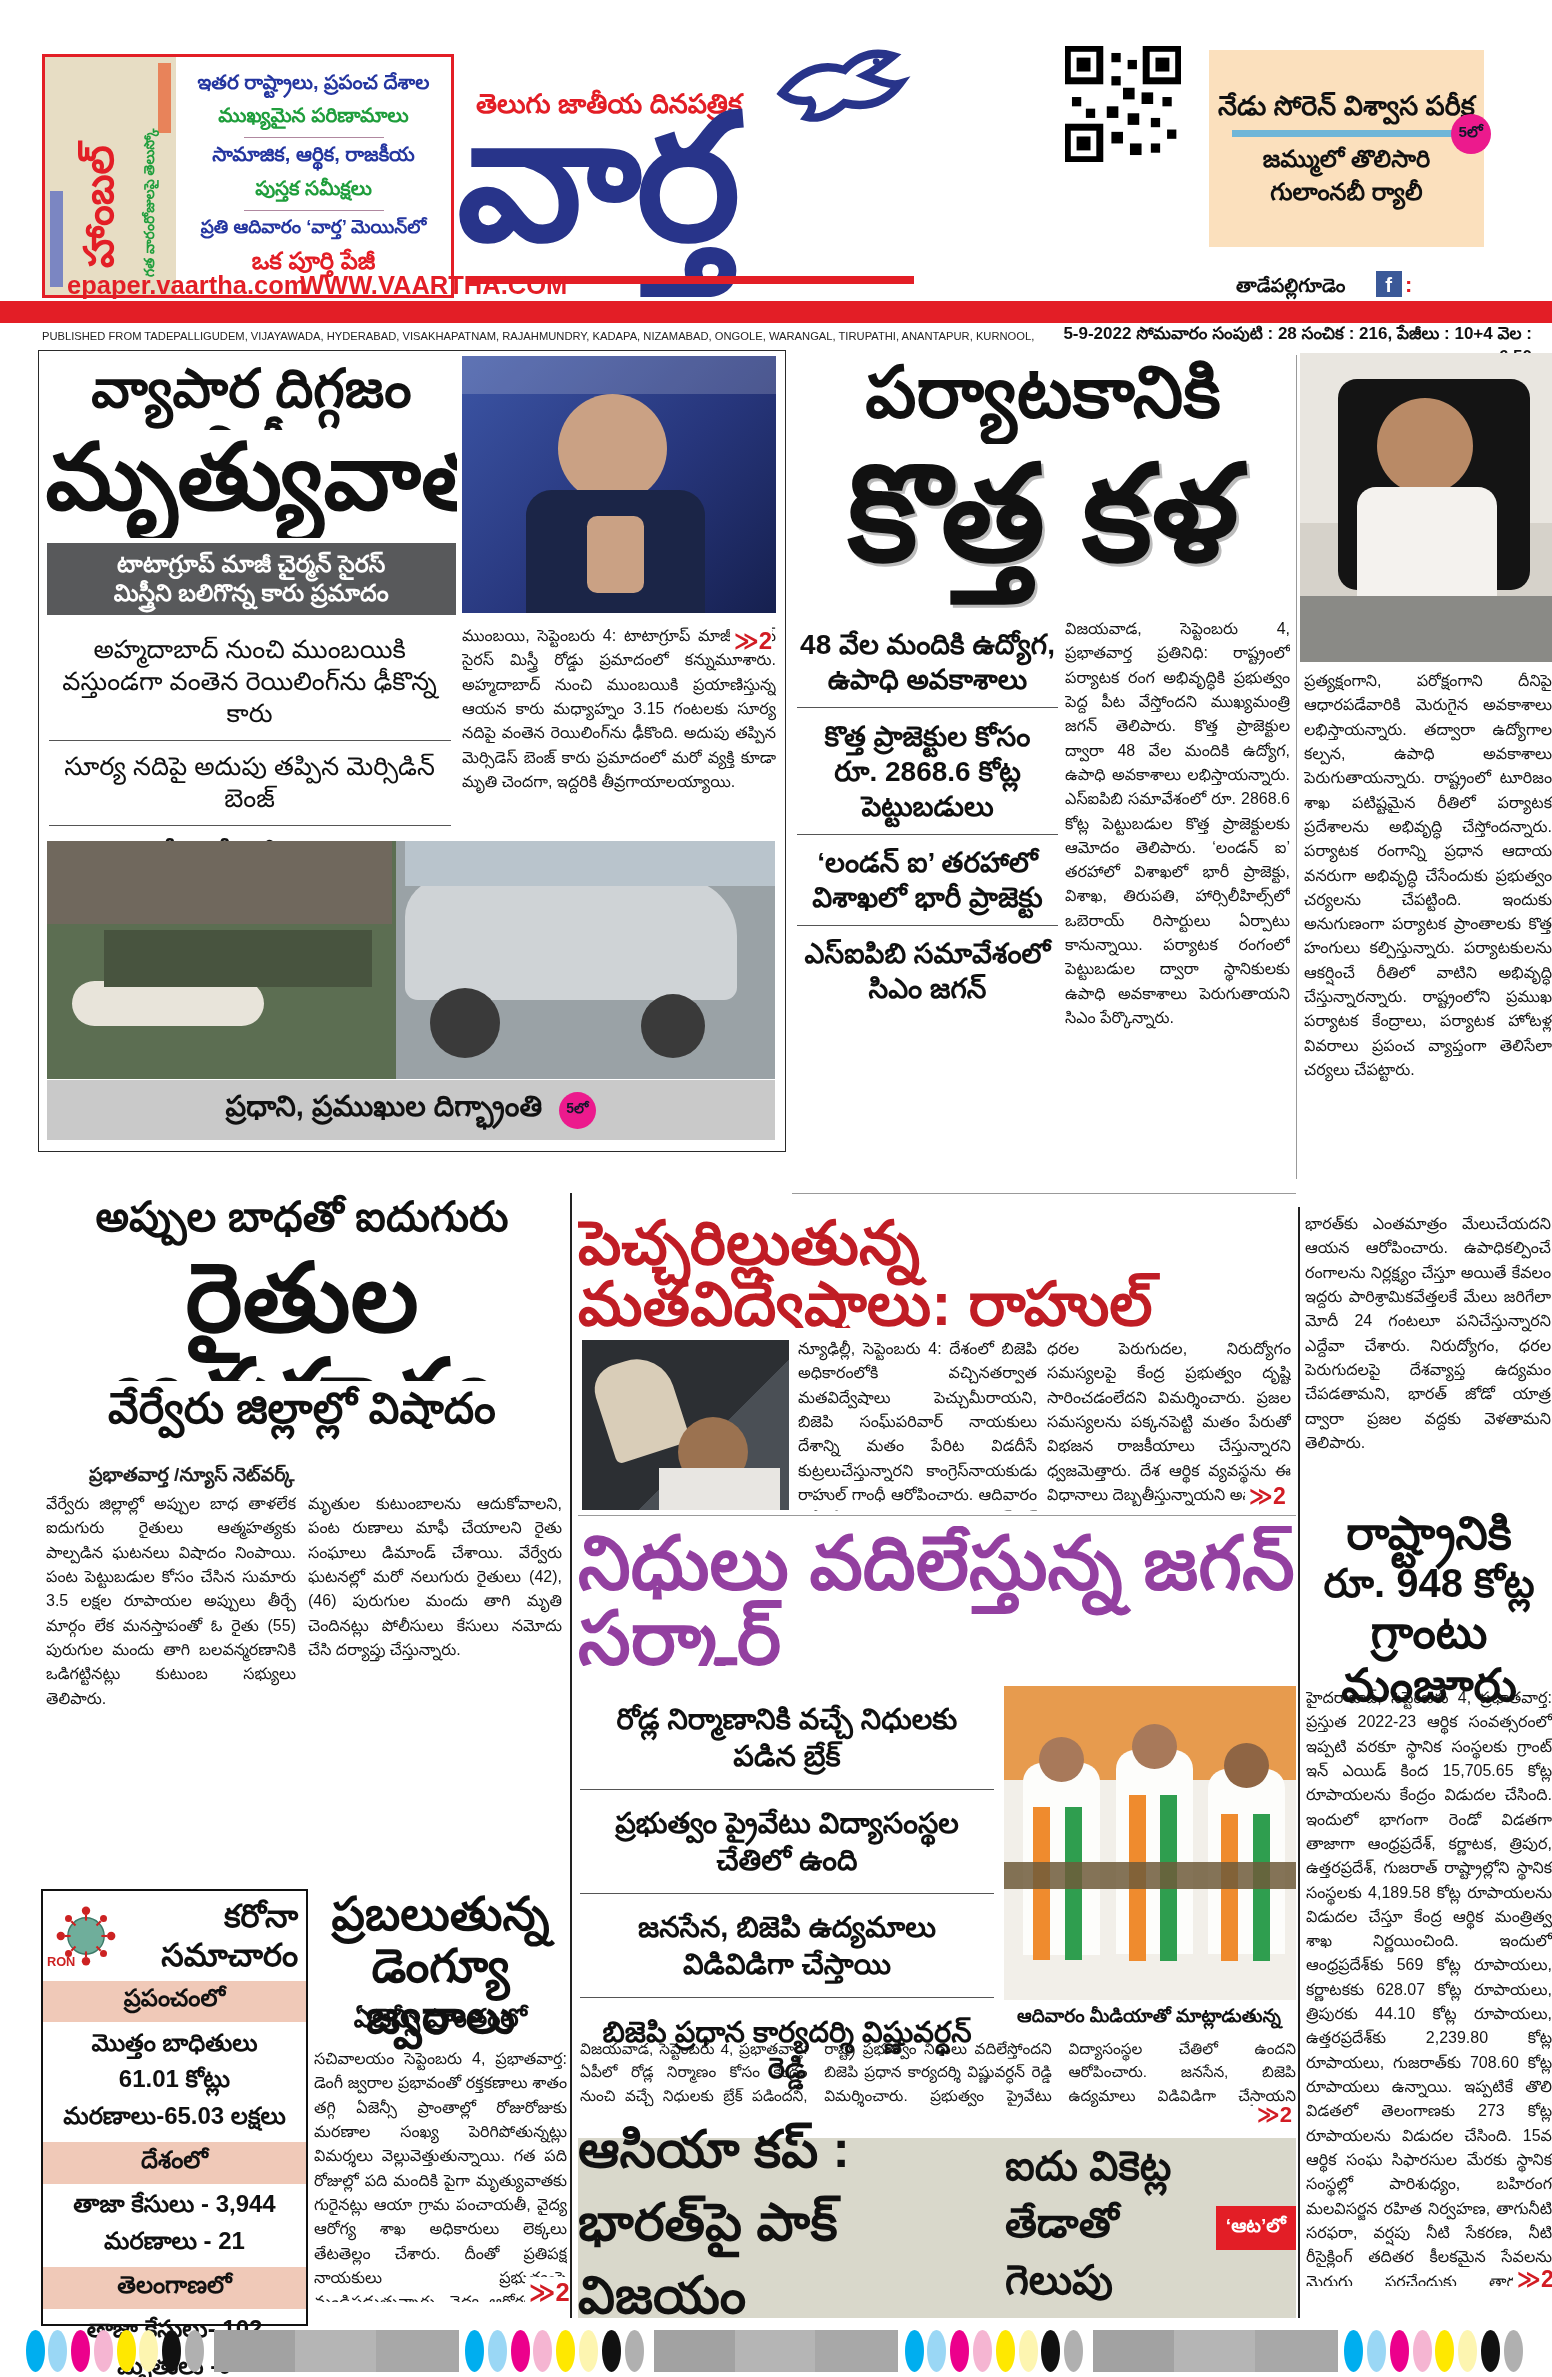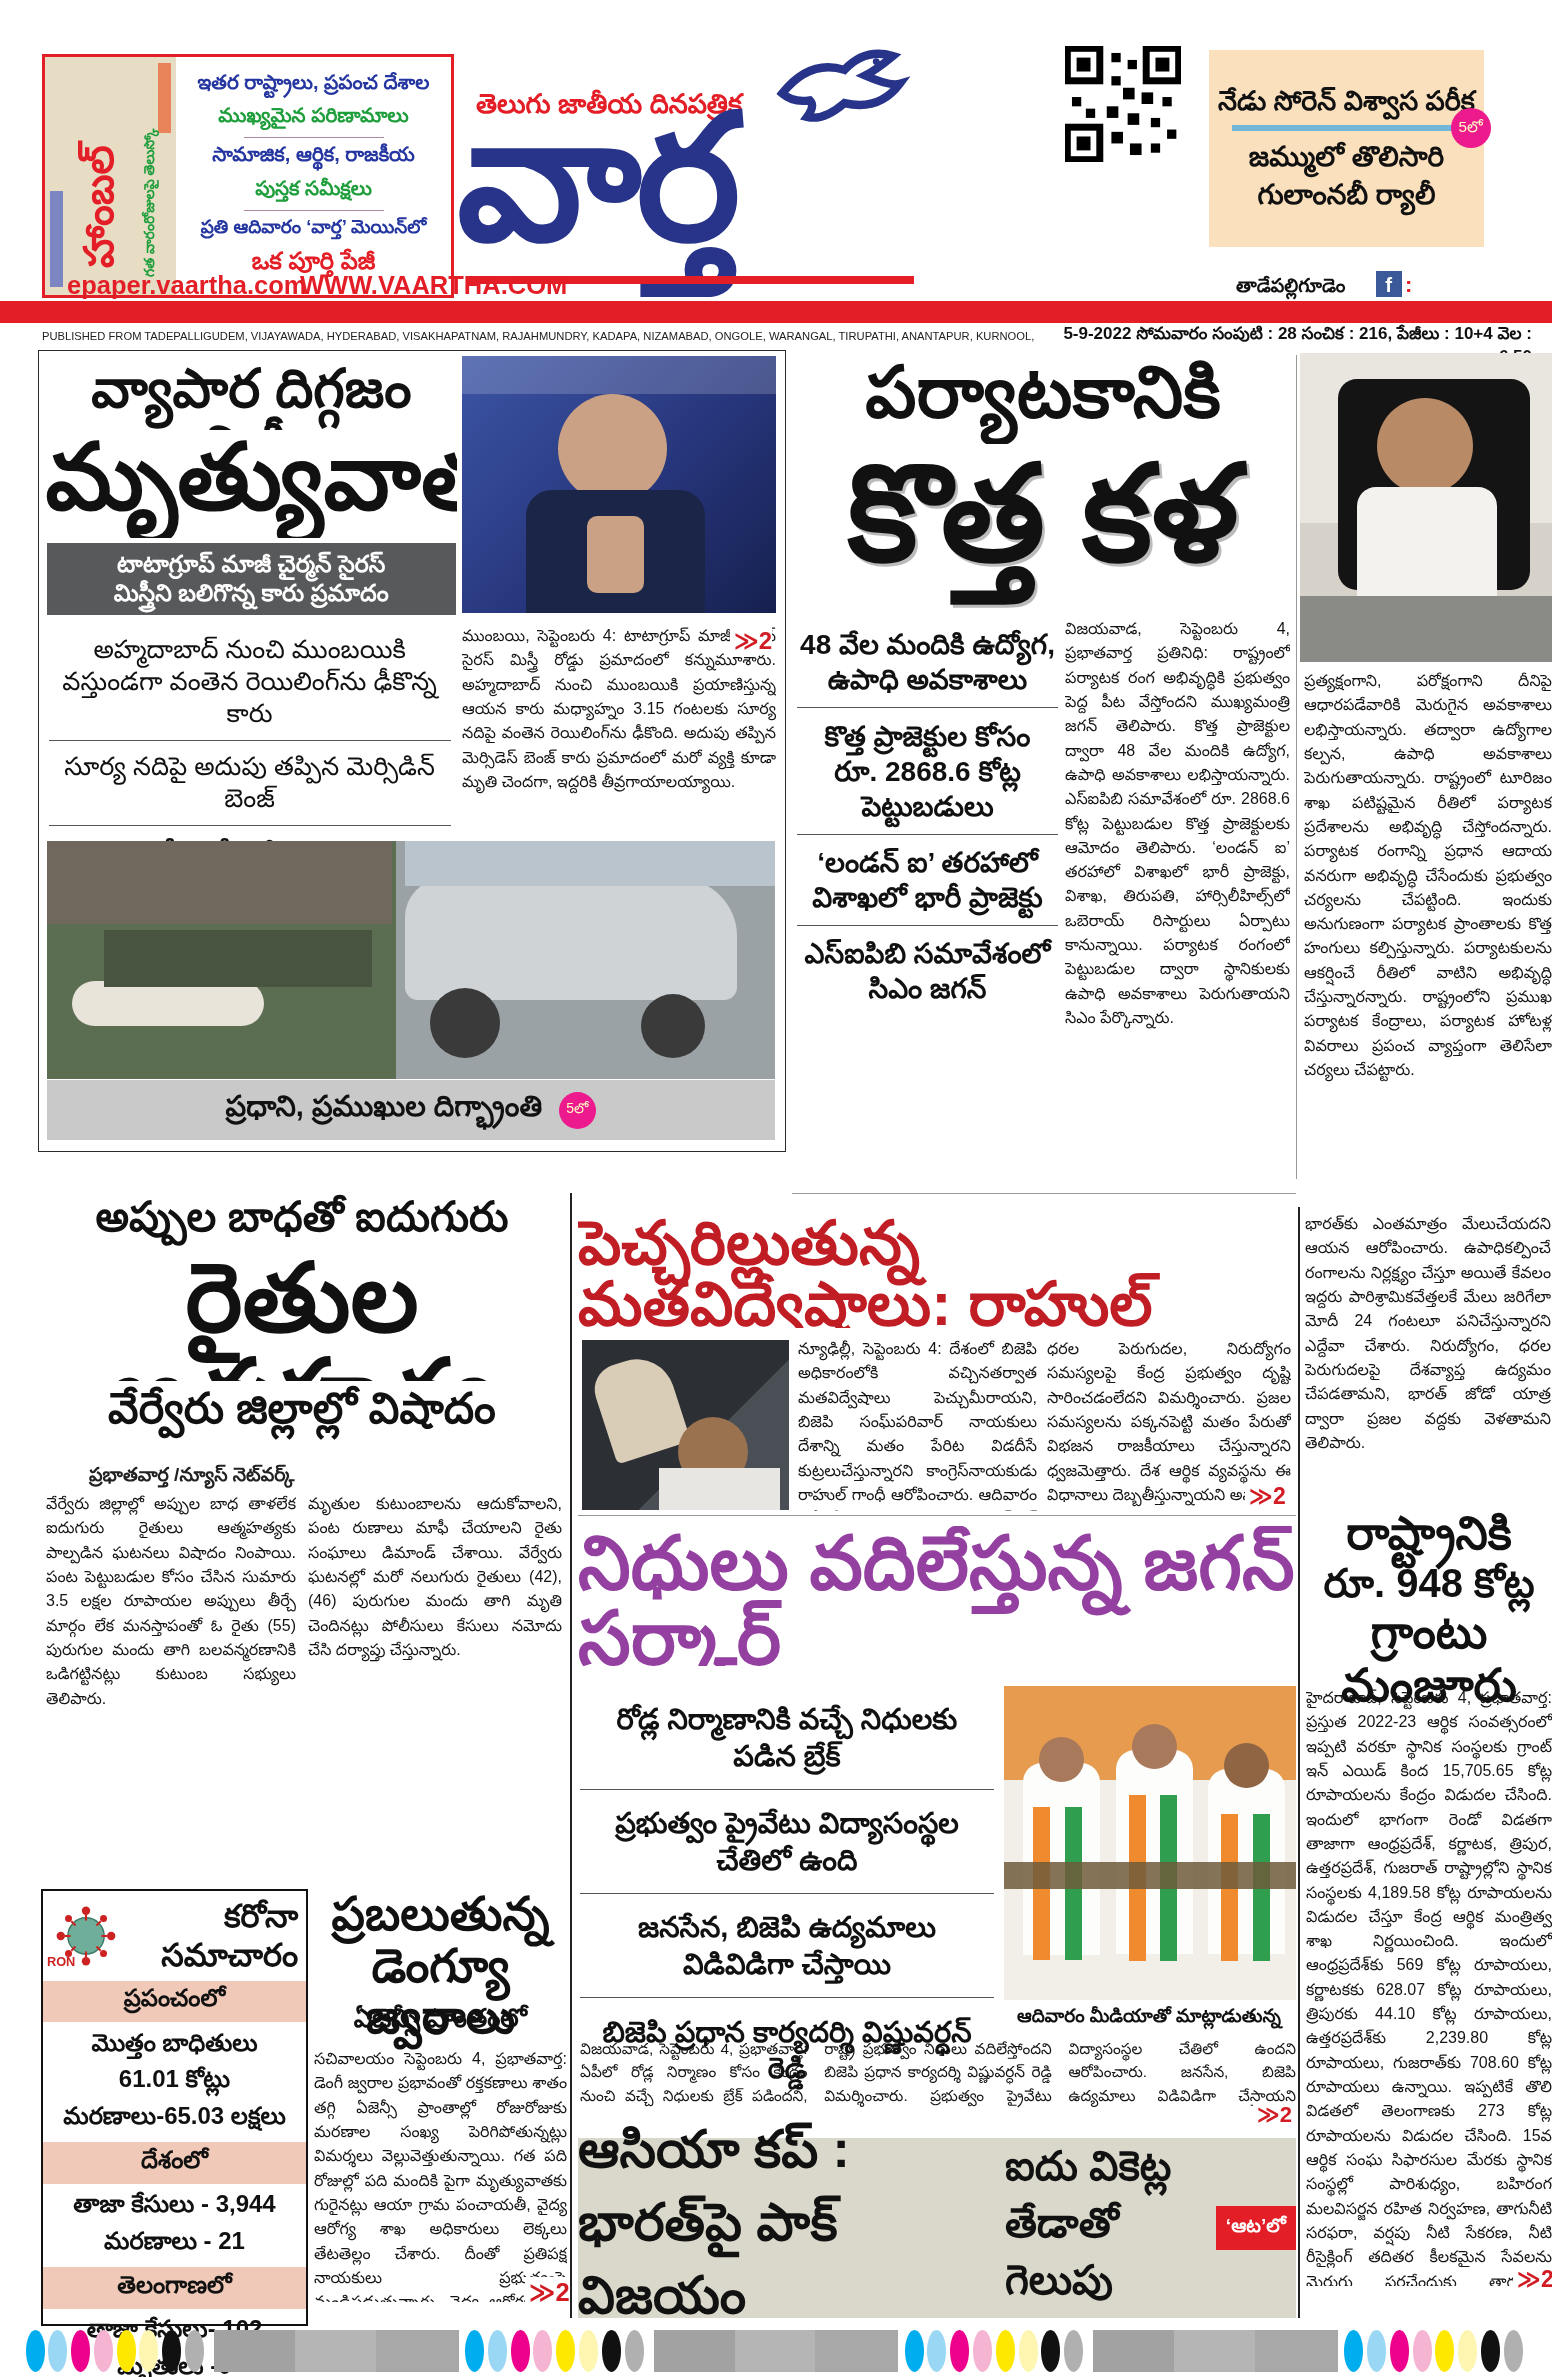--- a/index.html
+++ b/index.html
@@ -5,21 +5,21 @@
   html,body{margin:0;padding:0;background:#f2f2f2;}
   .page{position:relative;width:1552px;height:2377px;background:#ffffff;overflow:hidden;
         font-family:"Liberation Sans","DejaVu Sans",sans-serif;color:#111;}
   .abs{position:absolute;}
   .ovh{overflow:hidden;}
   .ctr{text-align:center;}
   .body-txt{font-size:16px;line-height:1.52;text-align:justify;color:#141414;}
   .vline{background:#222;width:1.9px;}
   .hline{background:#222;height:1.9px;}
   .kicker-item{font-size:25.5px;font-weight:bold;text-align:center;padding:10.2px 2.6px;border-bottom:1.9px solid #555;line-height:1.25;}
-  .badge-pink{background:#ec1a8d;color:#fef9c3;border-radius:50%;display:inline-flex;align-items:center;justify-content:center;font-weight:normal;}
+  .badge-pink{background:#ec1a8d;color:#0f172a;border-radius:50%;display:inline-flex;align-items:center;justify-content:center;font-weight:bold;}
   .cont-mark{color:#d21c24;font-weight:bold;white-space:nowrap;}
   .corona-band{background:#f0c9b8;font-weight:bold;text-align:center;font-size:24px;padding:3.8px 0;}
   .corona-row{font-weight:bold;text-align:center;font-size:24px;padding:6.4px 0;}
   .photo-cap{background:#c9c9c9;color:#111;font-weight:bold;display:flex;align-items:center;justify-content:center;}
   .dot{width:19px;height:42px;border-radius:50%;flex:0 0 auto;margin-right:3.8px;}
   .graybar{height:42px;flex:1 1 auto;background:linear-gradient(90deg,#a2a2a2 0 33%,#b5b5b5 33% 66%,#a8a8a8 66% 100%);margin:0 6.4px;}
   .dotgroup{display:flex;align-items:center;flex:0 0 auto;}
 </style>
 </head>
 <body>
@@ -82,21 +82,21 @@
       <rect x="9" y="27" width="4" height="4" fill="#000"></rect>
     </svg>
   </div>
 
   <div class="abs" style="left:1209px;top:50px;width:275px;height:197px;background:#fbe0bd;display:flex;flex-direction:column;align-items:center;justify-content:center;gap:6.4px;">
     <div style="font-size:27px;font-weight:bold;color:#111;text-align:center;line-height:1.3;padding:0 9px;">నేడు సోరెన్ విశ్వాస పరీక్ష</div>
     <div style="position:relative;width:230px;height:6.4px;">
       <div style="width:100%;height:6.4px;background:#6fb6d8;"></div>
       <span class="badge-pink" style="position:absolute;right:-29px;top:-16.6px;width:40px;height:40px;font-size:15.3px;">5లో</span>
     </div>
-    <div style="font-size:28px;font-weight:bold;color:#111;text-align:center;line-height:1.35;padding:0 24px;">జమ్ములో తొలిసారి గులాంనబీ ర్యాలీ</div>
+    <div style="font-size:24px;font-weight:bold;color:#111;text-align:center;line-height:1.35;padding:0 24px;">జమ్ములో తొలిసారి గులాంనబీ ర్యాలీ</div>
   </div>
 
   <div class="abs" style="left:67px;top:271px;font-size:25.5px;font-weight:bold;color:#e31e26;">epaper.vaartha.com</div>
   <div class="abs" style="left:300px;top:271px;font-size:25.5px;font-weight:bold;color:#e31e26;">WWW.VAARTHA.COM</div>
   <div class="abs" style="left:1236px;top:275px;font-size:19px;font-weight:bold;color:#111;">తాడేపల్లిగూడెం</div>
   <span class="abs" style="left:1376px;top:271px;width:25.5px;height:25.5px;background:#3b5998;color:#fff;font-size:20.4px;font-weight:bold;display:flex;align-items:flex-end;justify-content:center;">f</span>
   <div class="abs" style="left:1405px;top:272px;font-size:22px;font-weight:bold;color:#e31e26;">: fb.com/vaartha</div>
 
   <div class="abs" style="left:0;top:301px;width:1552px;height:22px;background:#e31e26;"></div>
 

